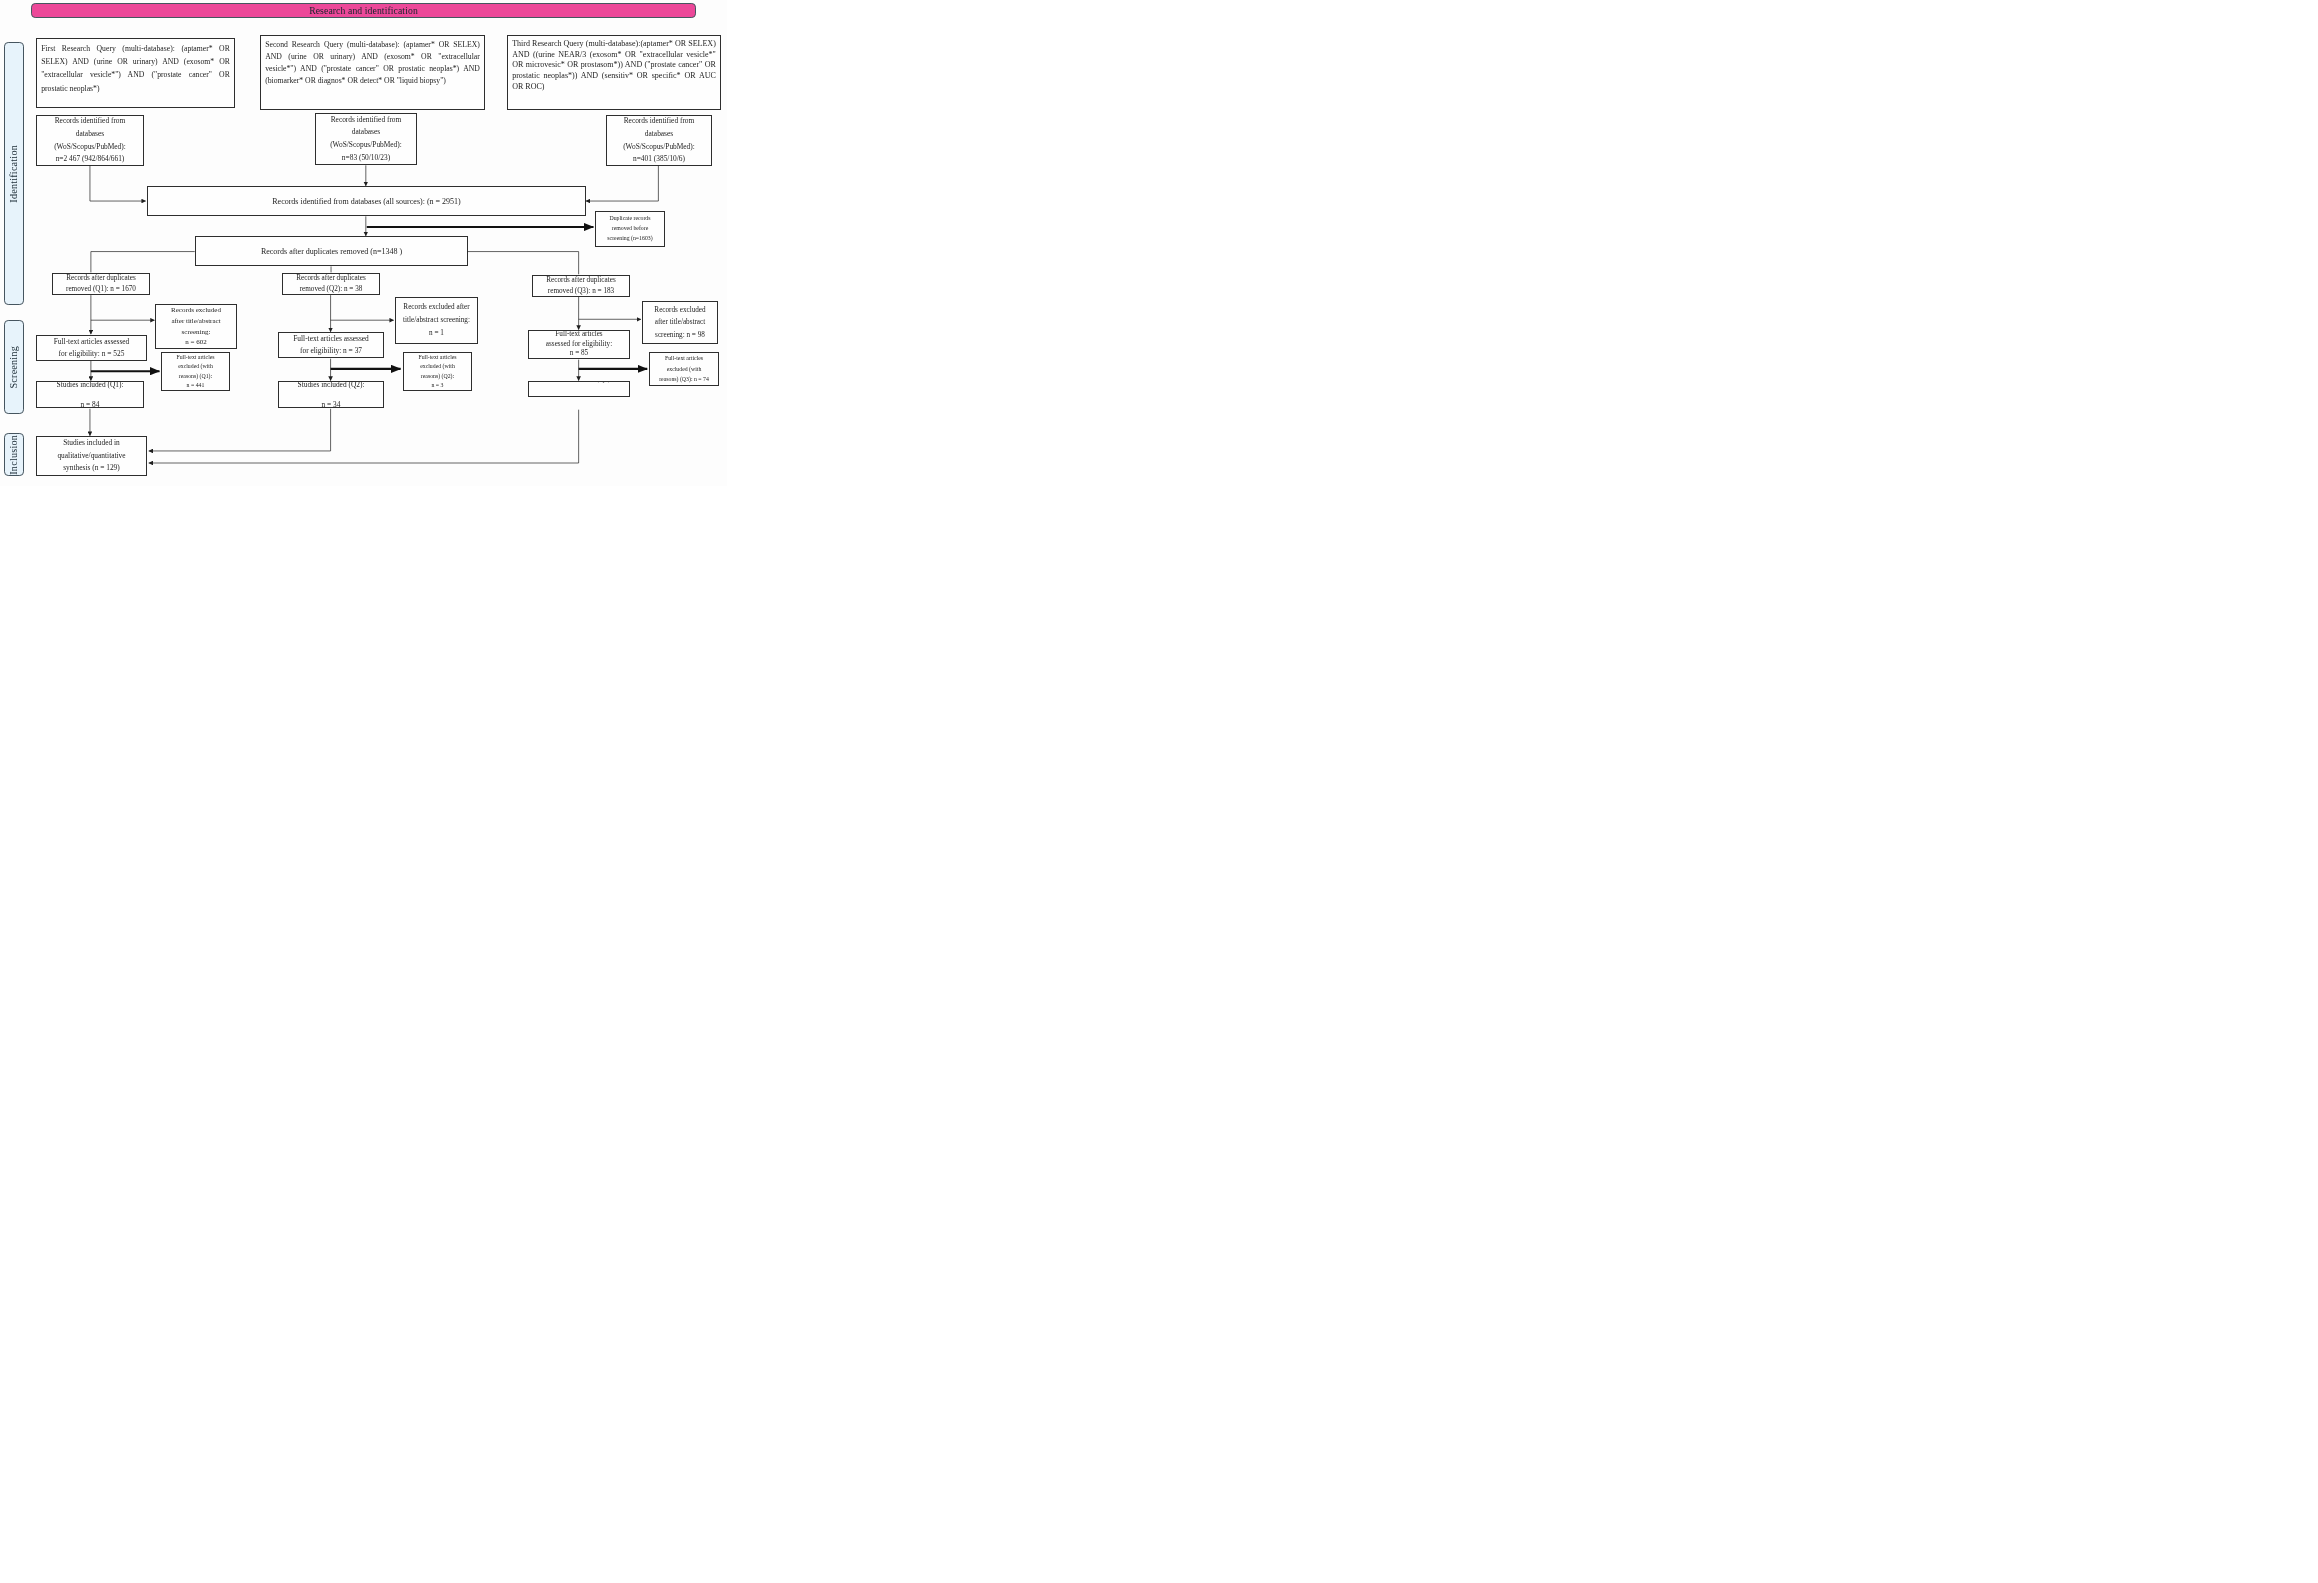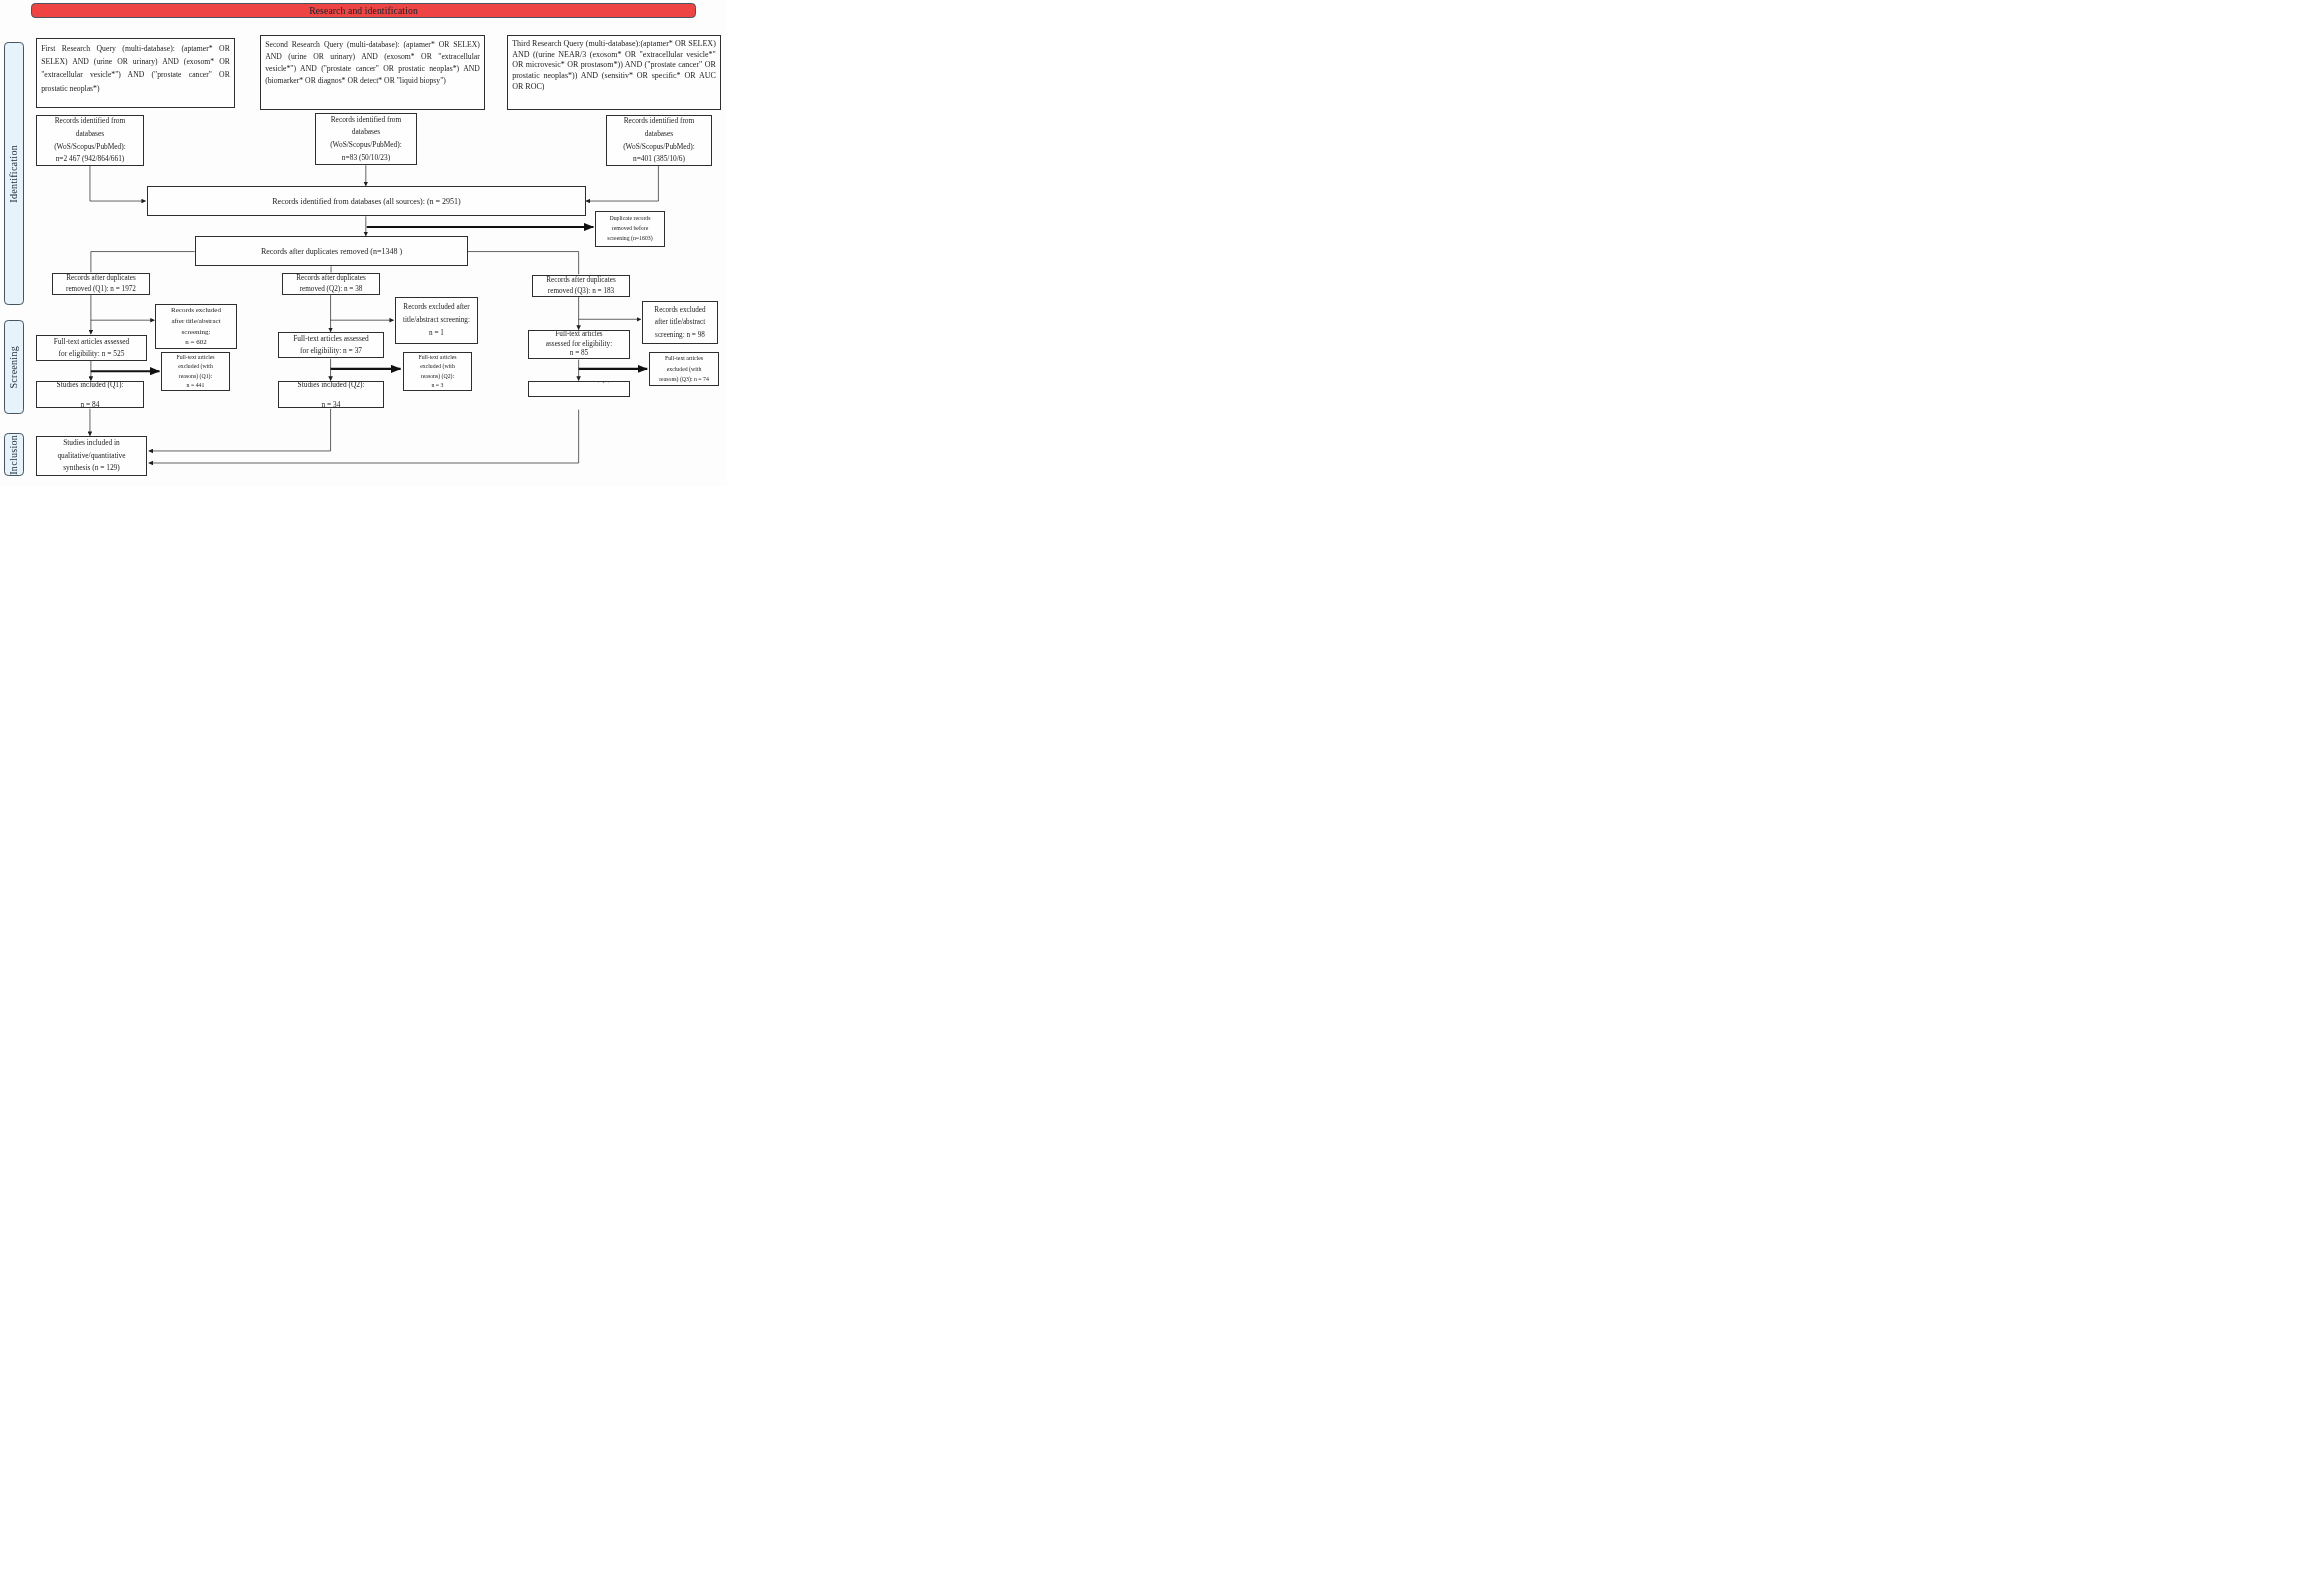--- a/index.html
+++ b/index.html
@@ -2,21 +2,21 @@
 <html style="font-size:7.4px"><head>
 <meta charset="utf-8">
 <style>
   html,body{margin:0;padding:0;background:#ffffff;}
   .canvas{
     position:relative;width:727px;height:486px;background:#fdfdfd;
     font-family:"Liberation Serif","DejaVu Serif",serif;color:#1c1c1c;overflow:hidden;
   }
   .banner{
     position:absolute;left:31px;top:3.2px;width:665px;height:14.4px;
-    background:#ef4444;border:1.4px solid #46555f;border-radius:4.2px;
+    background:#ec4899;border:1.4px solid #46555f;border-radius:4.2px;
     display:flex;align-items:center;justify-content:center;
     font-size:9.7px;color:#15232b;letter-spacing:0.1px;box-sizing:border-box;
   }
   .side-label{
     position:absolute;left:3.7px;width:20px;background:#e7f3fb;border:1.2px solid #46555f;
     border-radius:4.2px;display:flex;align-items:center;justify-content:center;box-sizing:border-box;
   }
   .side-label span{
     writing-mode:vertical-rl;transform:rotate(180deg);
     font-size:10.2px;color:#20303a;letter-spacing:0.2px;
@@ -101,21 +101,21 @@
       <div>removed before</div>
       <div>screening (n=1603)</div>
     </div>
 
   <div class="box afterdup" style="left:195px;top:236px;width:273px;height:30px;">
     <div>Records after duplicates removed (n=1348 )</div>
   </div>
 
   <div class="box dedup" style="left:52px;top:273px;width:98px;height:22px;">
       <div>Records after duplicates</div>
-      <div>removed (Q1): n = 1972</div>
+      <div>removed (Q1): n = 1670</div>
     </div>
   <div class="box excl1" style="left:155px;top:304px;width:82px;height:45px;">
       <div>Records excluded</div>
       <div>after title/abstract</div>
       <div>screening:</div>
       <div>n = 602</div>
     </div>
   <div class="box fulltext" style="left:36px;top:335px;width:111px;height:26px;">
       <div>Full-text articles assessed</div>
       <div>for eligibility: n = 525</div>

